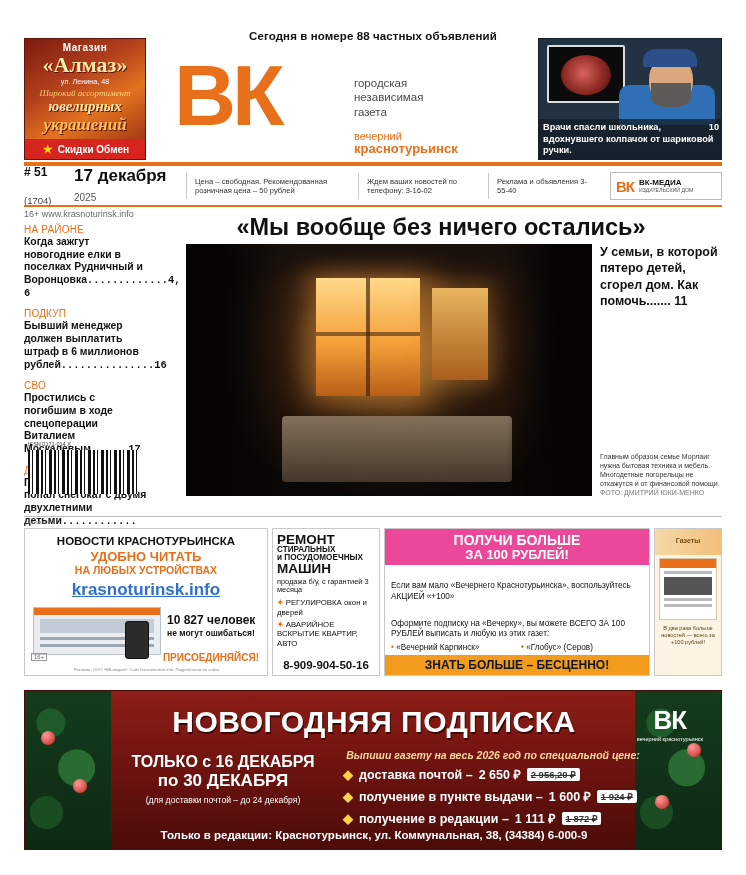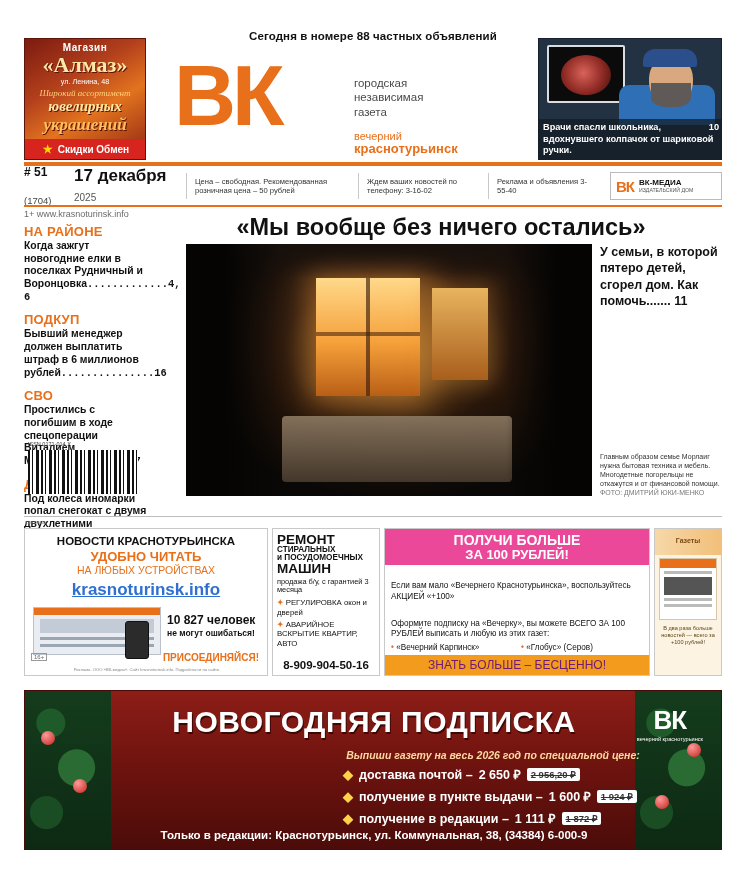--- a/index.html
+++ b/index.html
@@ -147,21 +147,21 @@
     position: absolute; left: 24px; top: 205px; width: 698px; height: 2px; background: #e8701a;
   }
   .site-line {
     position: absolute; left: 24px; top: 209px; font-size: 9px; color: #6b6b6b;
   }
 
   
   .rubrics { position: absolute; left: 24px; top: 224px; width: 126px; }
   .rub { margin-bottom: 9px; }
   .rub .head {
-    color: #e8701a; font-size: 13px; font-weight: bold; letter-spacing: .2px;
+    color: #e8701a; font-size: 10px; font-weight: normal; letter-spacing: .2px;
   }
   .rub .body {
     font-size: 10.4px; line-height: 1.22; font-weight: bold; color: #111; margin-top: 1px;
   }
   .rub .body .pg { font-weight: bold; font-family: Liberation Mono, monospace; }
 
   .barcode {
     position: absolute; left: 28px; top: 450px; width: 110px; height: 44px;
     background:
       repeating-linear-gradient(90deg,#111 0 2px,#fff 2px 4px,#111 4px 5px,#fff 5px 8px,#111 8px 11px,#fff 11px 13px);
@@ -240,21 +240,21 @@
 
   
   .ad-row { position: absolute; left: 24px; top: 528px; width: 698px; height: 148px; }
 
   .ad-site {
     position: absolute; left: 0; top: 0; width: 244px; height: 148px;
     border: 1px solid #c9c9c9; background: #fff; overflow: hidden;
   }
   .ad-site .t1 { text-align: center; font-size: 11.5px; font-weight: bold; margin-top: 6px; }
   .ad-site .t2 { text-align: center; font-size: 13px; font-weight: bold; color: #e8701a; margin-top: 2px; }
-  .ad-site .t3 { text-align: center; font-size: 10.5px; font-weight: normal; color: #e8701a; }
+  .ad-site .t3 { text-align: center; font-size: 10.5px; font-weight: bold; color: #e8701a; }
   .ad-site .url {
     text-align: center; font-size: 17px; font-weight: bold; color: #2f6fd0;
     text-decoration: underline; margin-top: 4px;
   }
   .ad-site .mock {
     position: absolute; left: 8px; top: 78px; width: 128px; height: 48px;
     background: #e9edf2; border: 1px solid #b9c2cc;
   }
   .ad-site .mock .bar { height: 7px; background: #e8701a; }
   .ad-site .mock .ln { height: 3px; background: #9aa6b2; margin: 4px 6px; }
@@ -305,21 +305,21 @@
   }
   .ad-promo .band .l2 { font-size: 13px; }
   .ad-promo .txt { font-size: 8.2px; line-height: 1.3; padding: 16px 6px 0 6px; }
   .ad-promo .cols {
     display: flex; gap: 8px; padding: 3px 6px 0 6px; font-size: 8.2px; line-height: 1.3;
   }
   .ad-promo .cols .c { flex: 1; }
   .ad-promo .dot { color: #e8701a; font-weight: bold; }
   .ad-promo .foot {
     position: absolute; left: 0; bottom: 0; width: 264px; background: #f29b1d;
-    color: #701a75; text-align: center; font-size: 12px; font-weight: normal; padding: 3px 0;
+    color: #0f172a; text-align: center; font-size: 12px; font-weight: bold; padding: 3px 0;
   }
 
   .ad-mini {
     position: absolute; left: 630px; top: 0; width: 68px; height: 148px;
     border: 1px solid #c9c9c9; background: #fdf3e3; overflow: hidden;
   }
   .ad-mini .hdr {
     height: 26px; background: linear-gradient(90deg,#f6d8a8,#f2bf7a);
     font-size: 7px; font-weight: bold; color: #7a4a12; text-align: center; padding-top: 8px;
   }
@@ -463,21 +463,21 @@
     <div class="ib-logo">
       <span class="mark">ВК</span>
       <span class="txt">
         <span>ВК-МЕДИА</span>
         <span class="s">ИЗДАТЕЛЬСКИЙ ДОМ</span>
       </span>
     </div>
   </div>
 
   <div class="rule-thin"></div>
-  <div class="site-line">1+ www.krasnoturinsk.info</div>
+  <div class="site-line">16+ www.krasnoturinsk.info</div>
 
   <div class="rubrics">
     <div class="rub">
       <div class="head">НА РАЙОНЕ</div>
       <div class="body">
         <span>Когда зажгут новогодние елки в поселках Рудничный и Воронцовка</span><span class="pg">.............4, 6</span>
       </div>
     </div>
     <div class="rub">
       <div class="head">ПОДКУП</div>
@@ -613,20 +613,25 @@
     <div class="ball b4"></div>
 
     <div class="title">НОВОГОДНЯЯ ПОДПИСКА</div>
 
     <div class="vkmark">
       <div class="m">ВК</div>
       <div class="s">вечерний
 краснотурьинск</div>
     </div>
 
+    <div class="left-box">
+      <div class="l1">ТОЛЬКО с 16 ДЕКАБРЯ</div>
+      <div class="l2">по 30 ДЕКАБРЯ</div>
+      <div class="l3">(для доставки почтой – до 24 декабря)</div>
+    </div>
 
     <div class="right-box">
       <div class="hdr">Выпиши газету на весь 2026 год по специальной цене:</div>
 
       <div class="row">
         <span class="dot">◆</span>
         <span>доставка почтой –</span>
         <span>2 650 ₽</span>
         <span class="old">2 956,20 ₽</span>
       </div>

